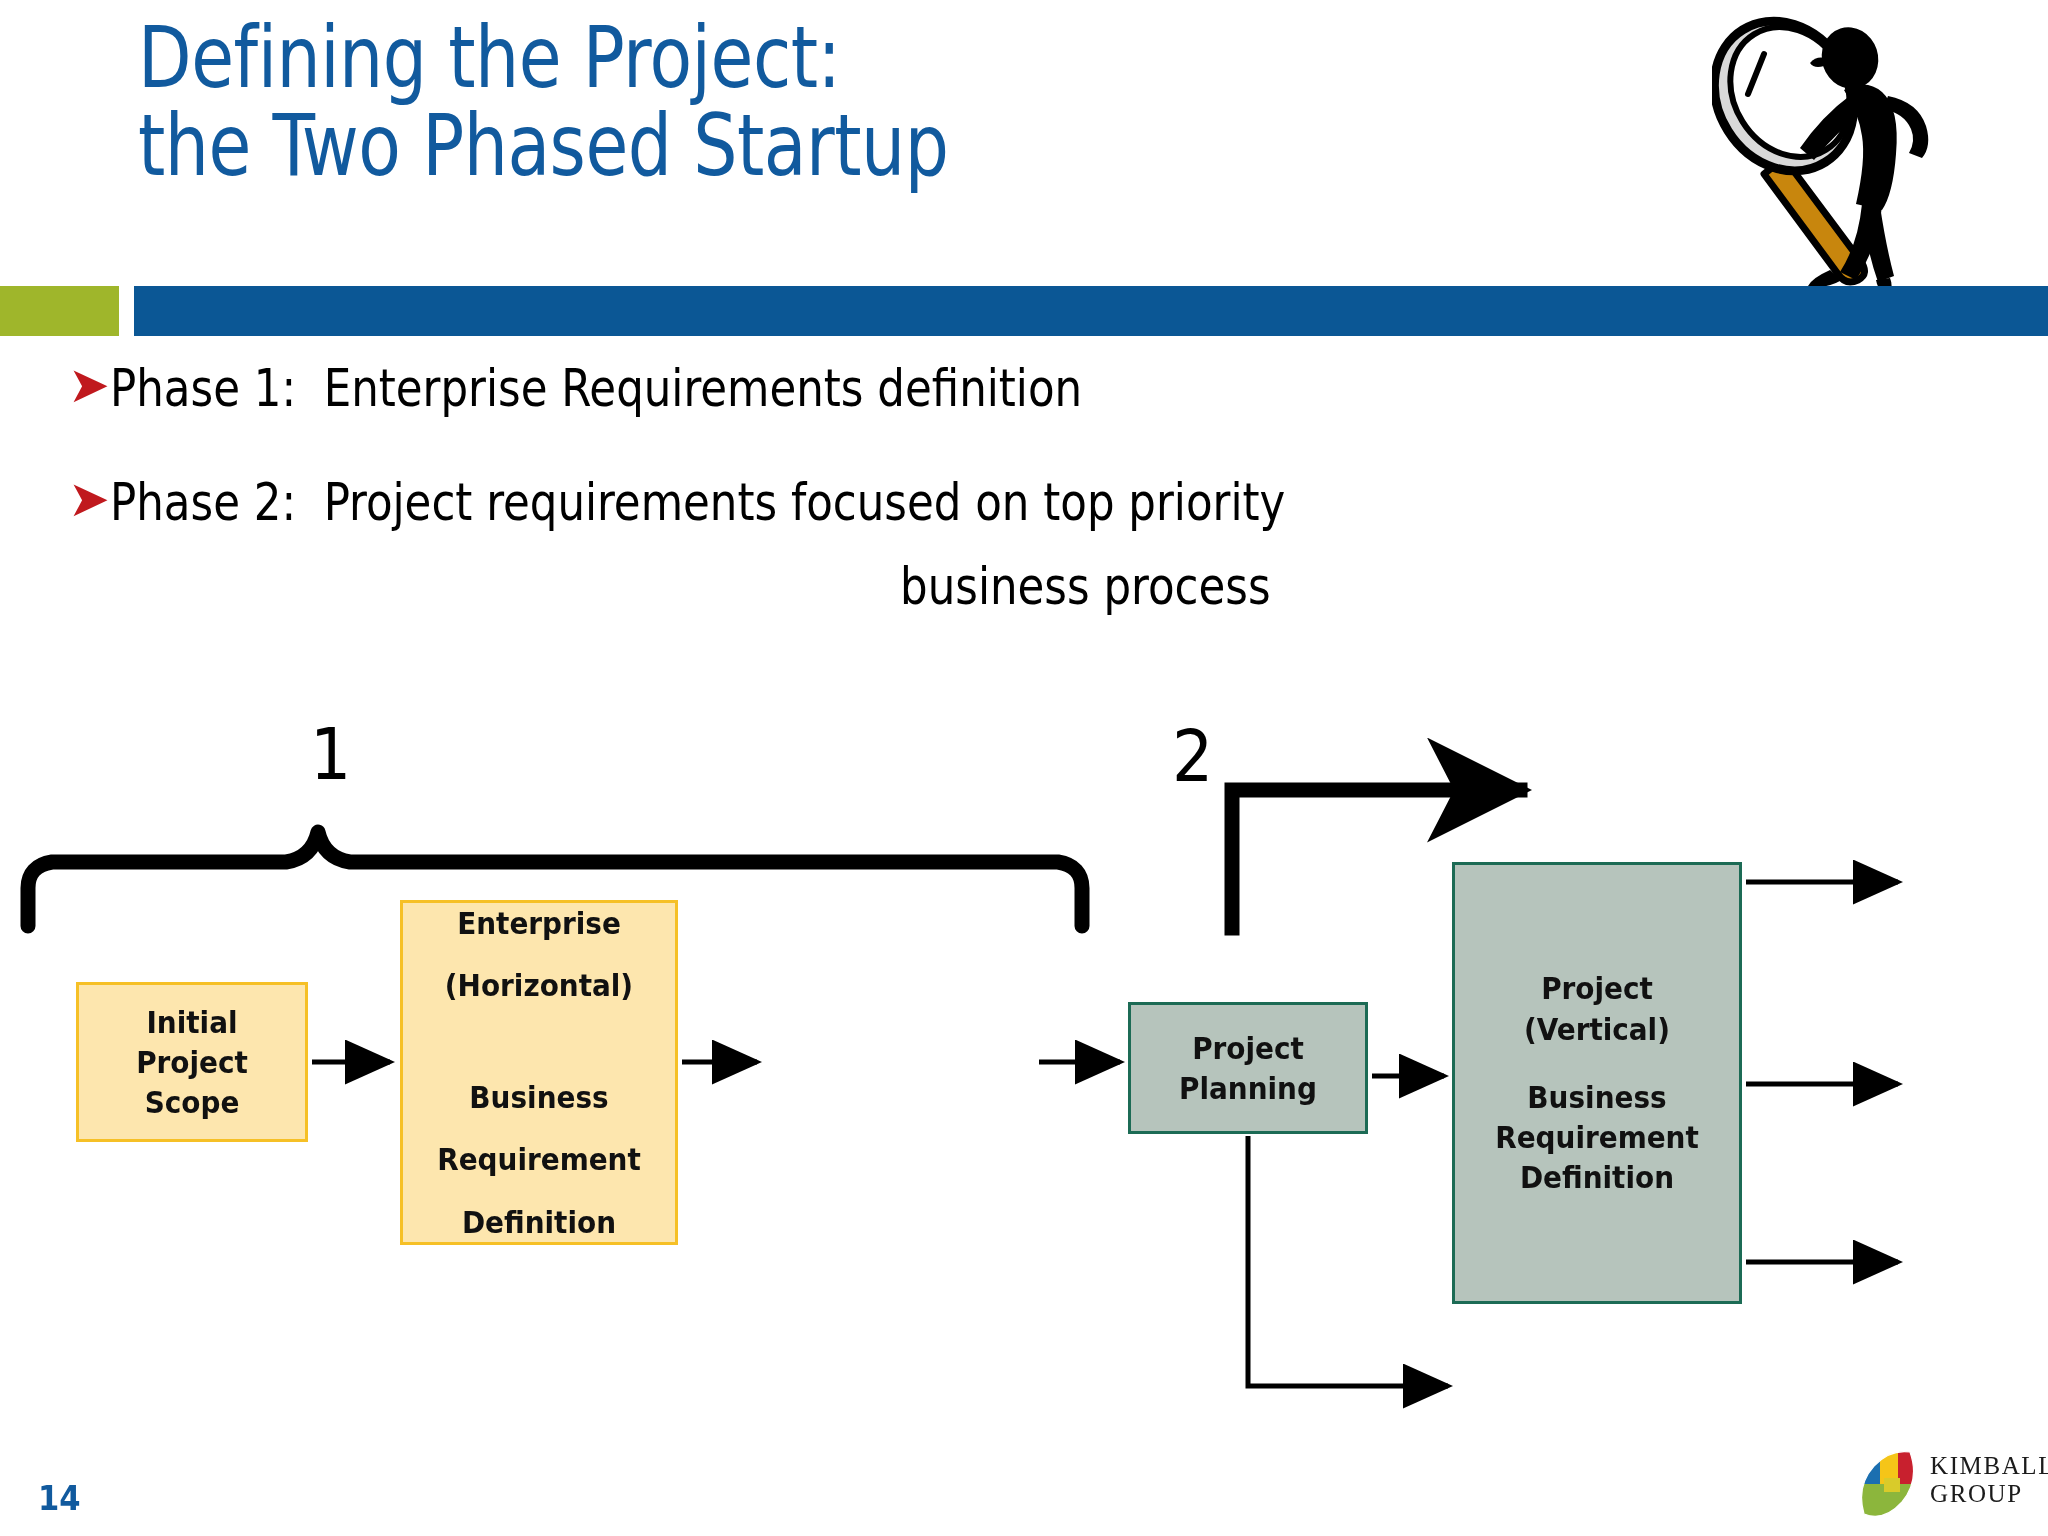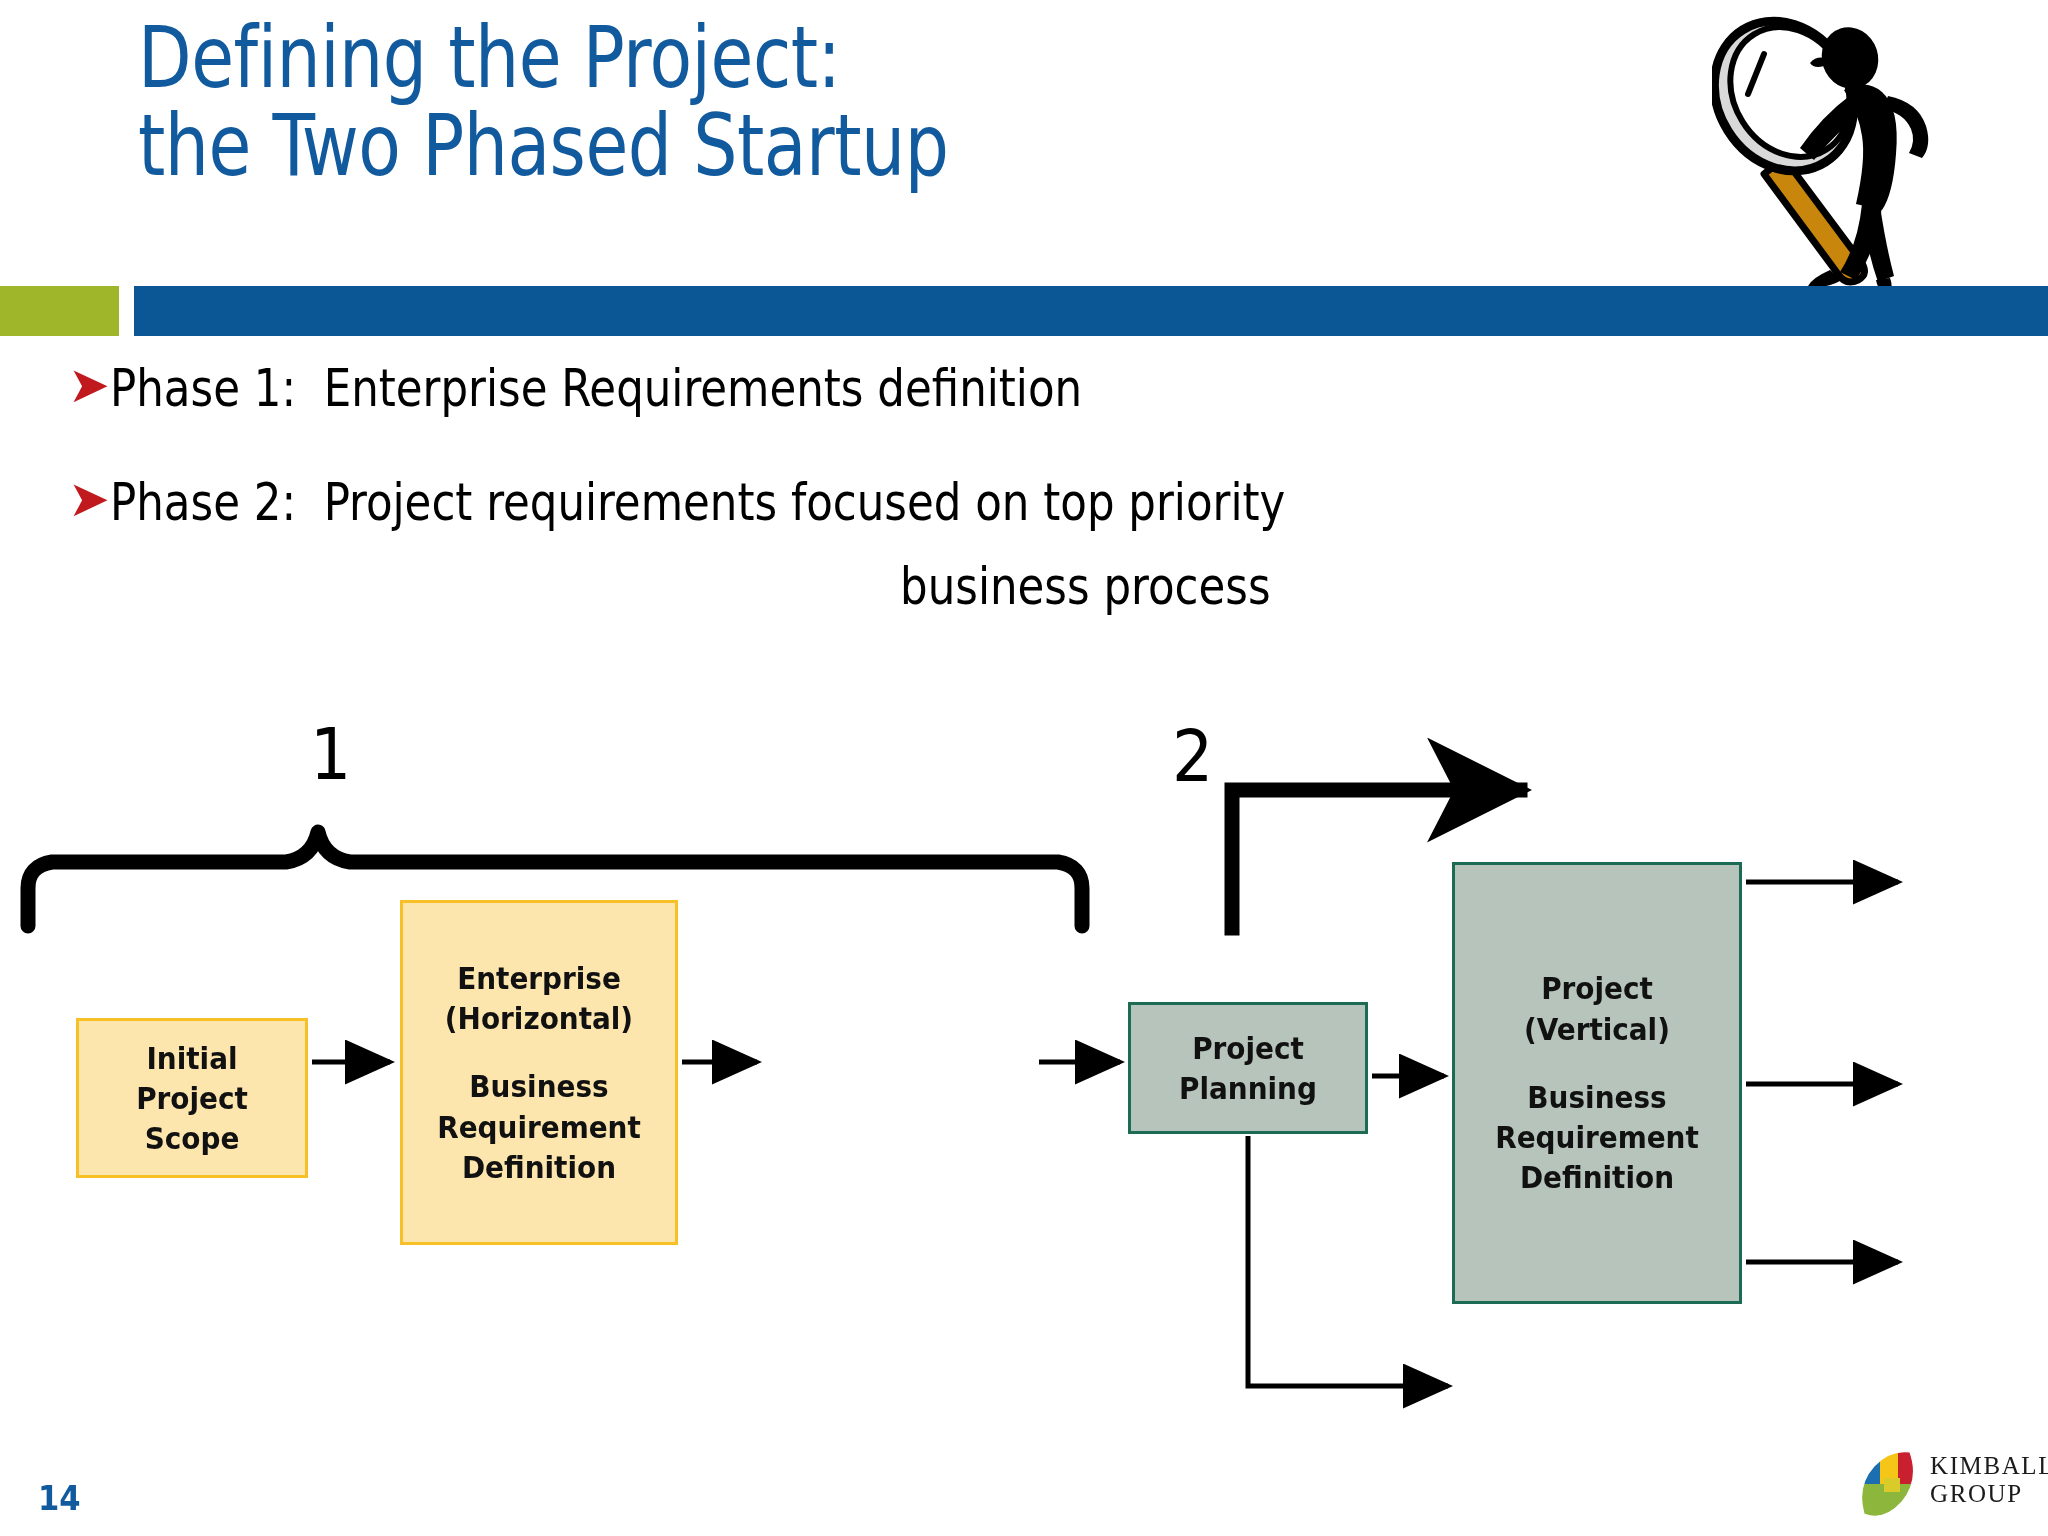--- a/index.html
+++ b/index.html
@@ -43,22 +43,22 @@
 
   .node{position:absolute;box-sizing:border-box;display:flex;flex-direction:column;
         align-items:center;justify-content:center;text-align:center;
         font-family:"DejaVu Sans Condensed","Liberation Sans Narrow","Liberation Sans",sans-serif;
         font-weight:bold;color:#111;line-height:1.30;}
   .node.yellow{background:#FDE6AE;border:3px solid #F6C026;}
   .node.green{background:#B6C4BC;border:3px solid #1C6B55;}
   .node .ln{display:block;white-space:pre;}
   .gap{height:0.9em;}
 
-  #n-initial  {left:76px; top:982px;  width:232px;height:160px;font-size:31px;margin-top:36px;}
-  #n-ent      {left:400px;top:900px;  width:278px;height:345px;font-size:31px;}
+  #n-initial  {left:76px; top:982px;  width:232px;height:160px;font-size:31px;}
+  #n-ent      {left:400px;top:900px;  width:278px;height:345px;font-size:31px;justify-content:space-between;}
   #n-req      {left:765px;top:1000px; width:270px;height:197px;font-size:31px;}
   #n-plan     {left:1128px;top:1002px;width:240px;height:132px;font-size:31px;}
   #n-vert     {left:1452px;top:862px; width:290px;height:442px;font-size:31px;}
   #n-pm       {left:1457px;top:1355px;width:545px;height:62px;font-size:31px;
                flex-direction:row;}
 
   .num-label{position:absolute;color:#000;
     font-family:"DejaVu Sans Condensed","Liberation Sans Narrow","Liberation Sans",sans-serif;
     font-size:72px;line-height:1;font-weight:400;}
   #num1{left:310px;top:718px;}

